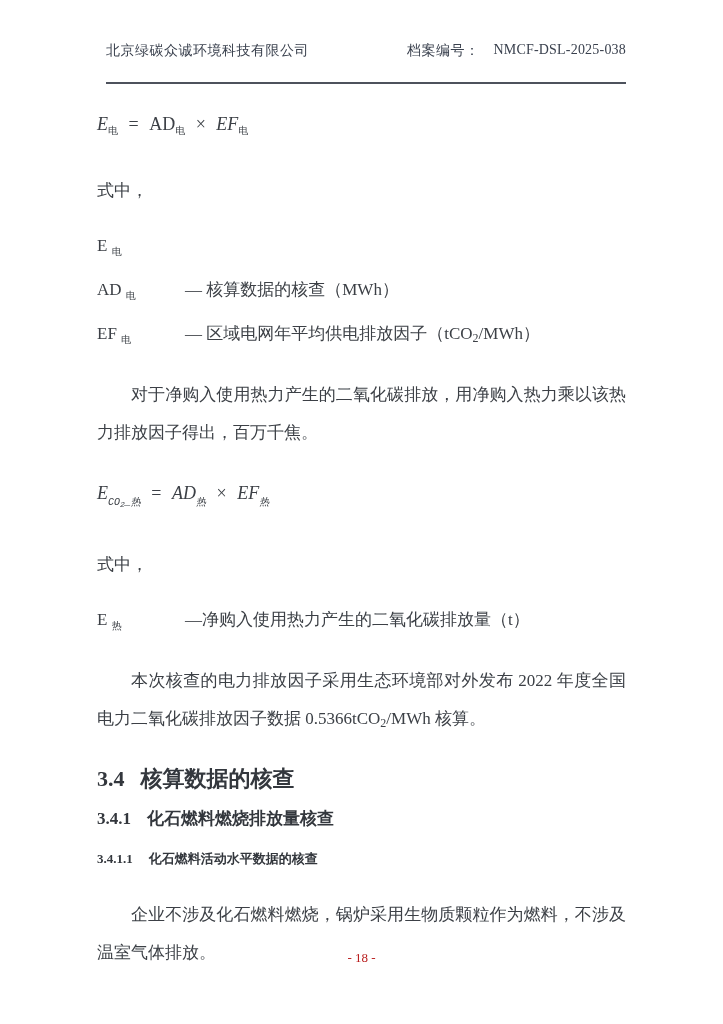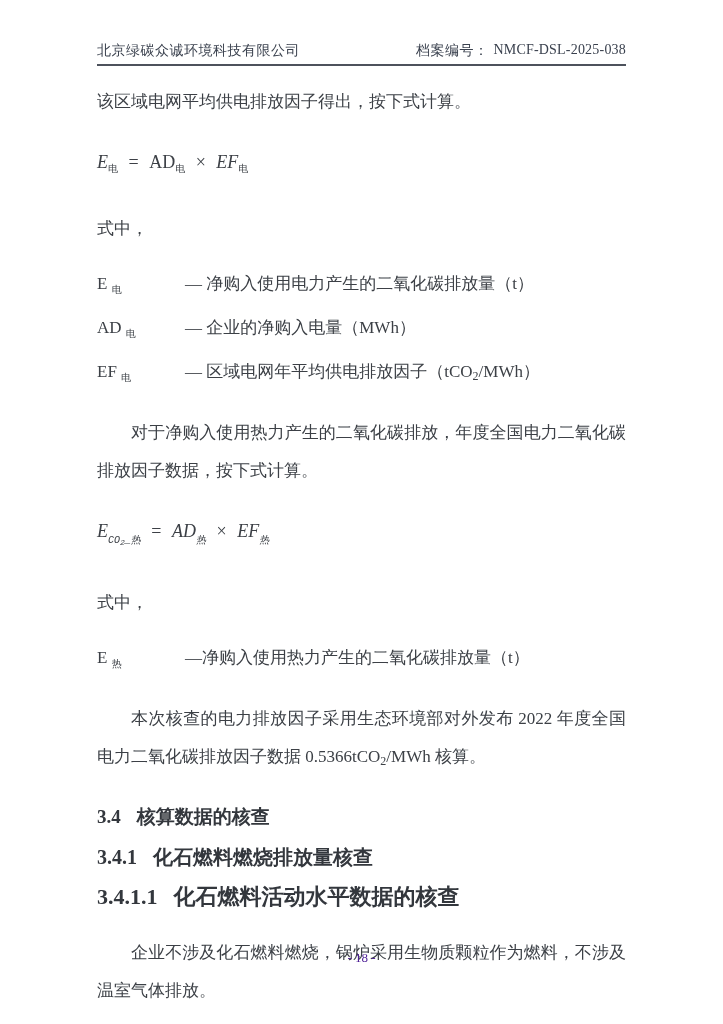--- a/index.html
+++ b/index.html
@@ -15,26 +15,27 @@
     box-sizing: border-box;
     padding: 42px 97px 0 97px;
     overflow: hidden;
   }
   
   .header {
     display: flex;
     justify-content: space-between;
     align-items: flex-end;
     border-bottom: 2px solid #4d525c;
-    padding-bottom: 4px;
+    padding-bottom: 22px;
     font-size: 14px;
     color: #3a414e;
     letter-spacing: 0.5px;
+    margin-left: 9px;
   }
-  .header .right { display: flex; gap: 5px; }
+  .header .right { display: flex; gap: 14px; }
   .header .num { letter-spacing: 0.2px; }
   
   .doc-body { margin-top: 16px; font-size: 17px; line-height: 38px; }
   .para { text-align: justify; }
   .para.indent { text-indent: 2em; }
   
   .formula {
     font-style: italic;
     font-size: 18px;
     line-height: 48px;
@@ -46,74 +47,72 @@
   sub.si { font-size: 10px; font-style: italic; vertical-align: -6px; font-family: Liberation Mono, monospace; }
   sub.s2 { font-size: 12px; vertical-align: -3px; }
   .subsub { font-size: 8px; vertical-align: -2px; }
   
   .def-row { display: flex; line-height: 38px; }
   .def-sym { width: 88px; flex: 0 0 88px; }
   .def-desc { flex: 1; }
   
   .hding { font-weight: bold; color: #33373d; line-height: 40px; }
   .hding .hnum { margin-right: 16px; font-family: "Liberation Serif", serif; }
-  .h2 { font-size: 19px; margin-top: 2px; }
-  .h3 { font-size: 20px; }
-  .h4 { font-size: 22px; }
+  .h2 { font-size: 22px; margin-top: 2px; }
+  .h3 { font-size: 17px; }
+  .h4 { font-size: 13px; }
   
   .footer {
     position: absolute;
     left: 0; bottom: 58px;
     width: 100%;
     text-align: center;
     font-size: 13px;
-    color: #4c1d95;
+    color: #b91c1c;
   }
 </style>
 </head>
 <body>
 
 <div class="page">
 
   <div class="header">
     <span class="left">北京绿碳众诚环境科技有限公司</span>
     <span class="right">
       <span>档案编号：</span>
       <span class="num">NMCF-DSL-2025-038</span>
     </span>
   </div>
 
   <div class="doc-body">
 
-    <p class="para">该区域电网平均供电排放因子得出，按下式计算。</p>
 
     <div class="formula">
       <span><span>E</span><sub class="s">电</sub></span>
       <span class="op">=</span>
       <span class="upright"><span>AD</span><sub class="s">电</sub></span>
       <span class="op">×</span>
       <span><span>EF</span><sub class="s">电</sub></span>
     </div>
 
     <p class="para">式中，</p>
 
     <div class="def-row">
       <span class="def-sym"><span>E</span> <sub class="s">电</sub></span>
-      <span class="def-desc"><span>— 净购入使用电力产生的二氧化碳排放量（t）</span><sub class="s2"></sub><span></span></span>
     </div>
     <div class="def-row">
       <span class="def-sym"><span>AD</span> <sub class="s">电</sub></span>
-      <span class="def-desc"><span>— 企业的净购入电量（MWh）</span><sub class="s2"></sub><span></span></span>
+      <span class="def-desc"><span>— 核算数据的核查（MWh）</span><sub class="s2"></sub><span></span></span>
     </div>
     <div class="def-row">
       <span class="def-sym"><span>EF</span> <sub class="s">电</sub></span>
       <span class="def-desc"><span>— 区域电网年平均供电排放因子（tCO</span><sub class="s2">2</sub><span>/MWh）</span></span>
     </div>
 
-    <p class="para indent">对于净购入使用热力产生的二氧化碳排放，年度全国电力二氧化碳排放因子数据，按下式计算。</p>
+    <p class="para indent">对于净购入使用热力产生的二氧化碳排放，用净购入热力乘以该热力排放因子得出，百万千焦。</p>
 
     <div class="formula">
       <span><span>E</span><sub class="si"><span>CO</span><span class="subsub">2</span><span>_热</span></sub></span>
       <span class="op">=</span>
       <span><span>AD</span><sub class="si">热</sub></span>
       <span class="op">×</span>
       <span><span>EF</span><sub class="si">热</sub></span>
     </div>
 
     <p class="para">式中，</p>

